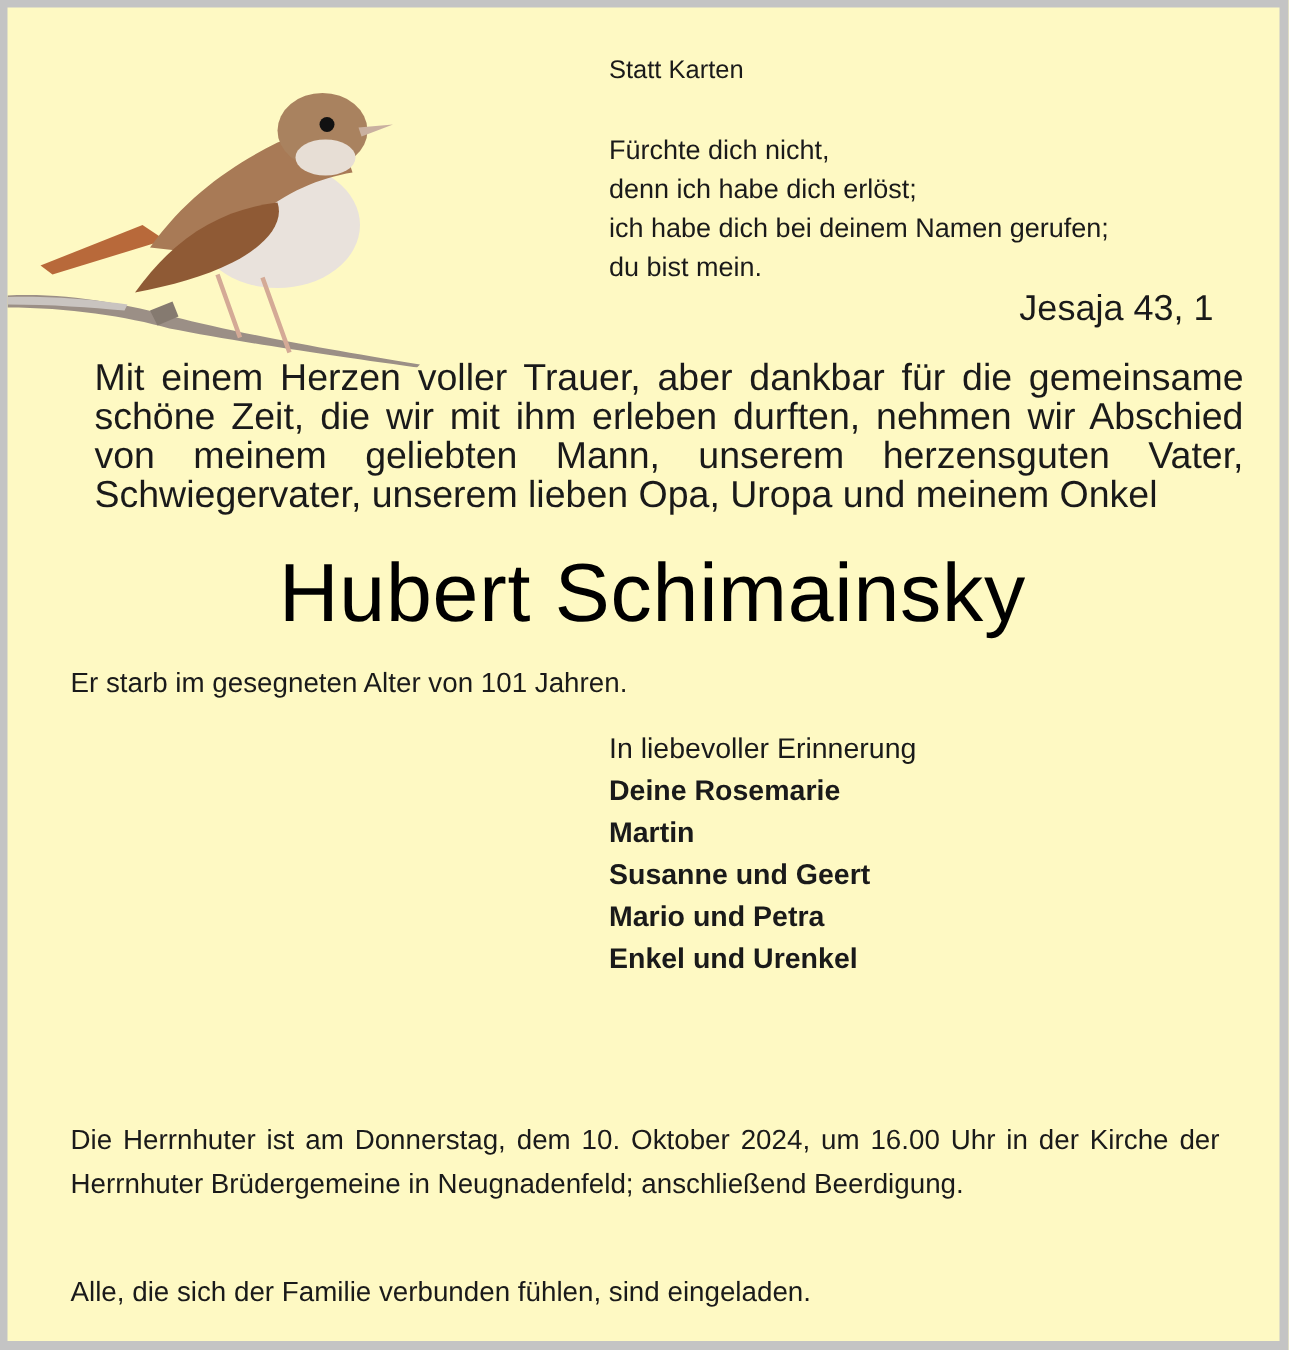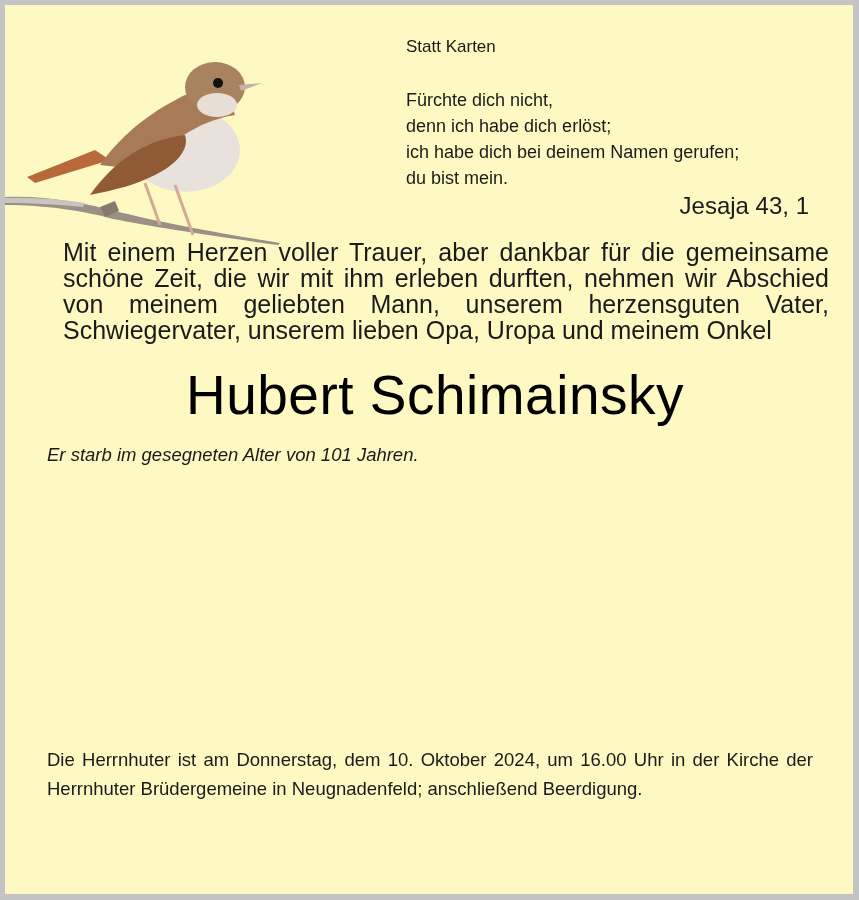--- a/index.html
+++ b/index.html
@@ -27,21 +27,21 @@
   .verse { left: 401px; top: 82px; font-size: 18px; line-height: 26px; }
   .ref { right: 44px; top: 187px; font-size: 24px; }
   .intro {
     position: absolute; left: 42px; top: 234px; width: 766px;
     font-size: 25px; line-height: 26px; text-align: justify; text-align-last: left; margin-left: 16px;
   }
   .name {
     position: absolute; left: 0; width: 860px; top: 358px;
     text-align: center; font-size: 55px; color: #000; letter-spacing: 0.5px;
   }
-  .age { left: 42px; top: 439px; font-size: 18.5px; font-style: italic; }
+  .age { left: 42px; top: 439px; font-size: 18.5px; }
   .family { left: 401px; top: 481px; font-size: 19px; line-height: 28px; }
   .family .b { font-weight: bold; }
   .addr { left: 42px; top: 664px; font-size: 18.5px; line-height: 28px; }
   .service {
     position: absolute; left: 42px; top: 740px; width: 766px;
     font-size: 18.5px; line-height: 29px; text-align: justify; text-align-last: left;
   }
   .service .b { font-weight: normal; }
   .invite { left: 42px; top: 845px; font-size: 18.5px; }
 </style>
@@ -80,17 +80,26 @@
     <div>du bist mein.</div>
   </div>
   <div class="abs ref">Jesaja 43, 1</div>
 
   <div class="intro">Mit einem Herzen voller Trauer, aber dankbar für die gemeinsame schöne Zeit, die wir mit ihm erleben durften, nehmen wir Abschied von meinem geliebten Mann, unserem herzensguten Vater, Schwiegervater, unserem lieben Opa, Uropa und meinem Onkel</div>
 
   <div class="name">Hubert Schimainsky</div>
 
   <div class="abs age">Er starb im gesegneten Alter von 101 Jahren.</div>
 
+  <div class="abs family">
+    <div>In liebevoller Erinnerung</div>
+    <div class="b">Deine Rosemarie</div>
+    <div class="b">Martin</div>
+    <div class="b">Susanne und Geert</div>
+    <div class="b">Mario und Petra</div>
+    <div class="b">Enkel und Urenkel</div>
+  </div>
 
 
   <div class="service"><span>Die Herrnhuter ist </span><span class="b">am Donnerstag, dem 10. Oktober 2024, um 16.00 Uhr in der Kirche der Herrnhuter Brüdergemeine in Neugnadenfeld;</span><span> anschließend Beerdigung.</span></div>
 
+  <div class="abs invite">Alle, die sich der Familie verbunden fühlen, sind eingeladen.</div>
 </div>
 
 </body></html>

